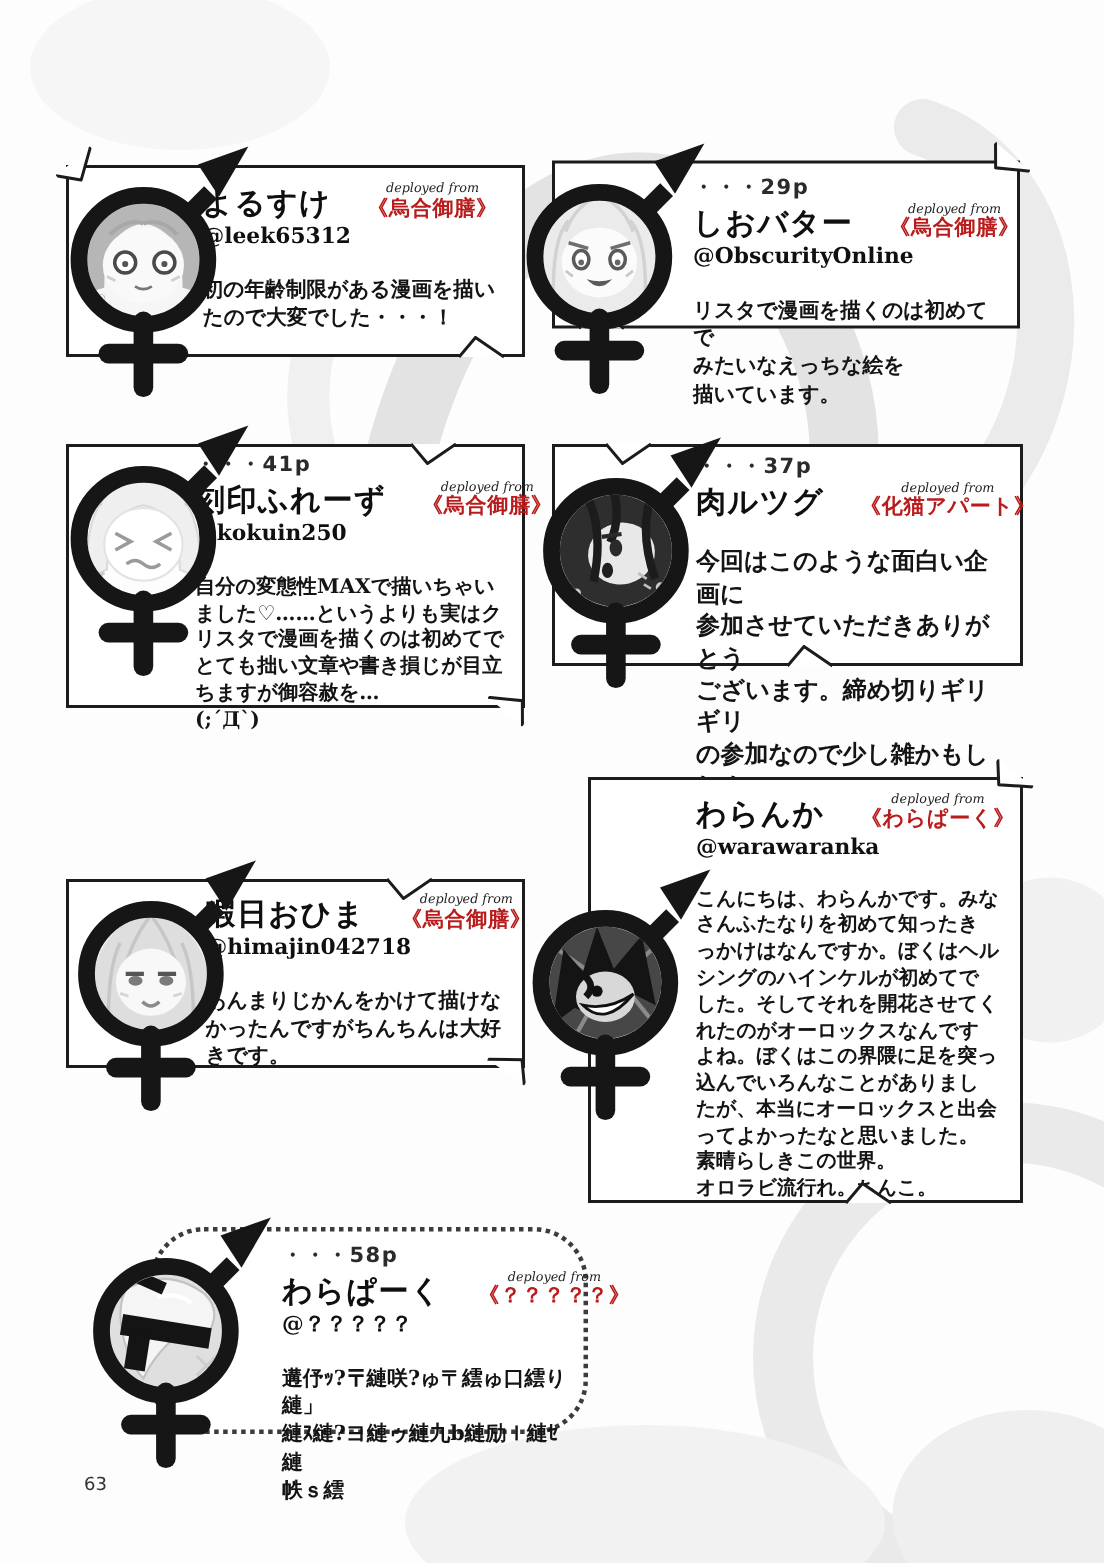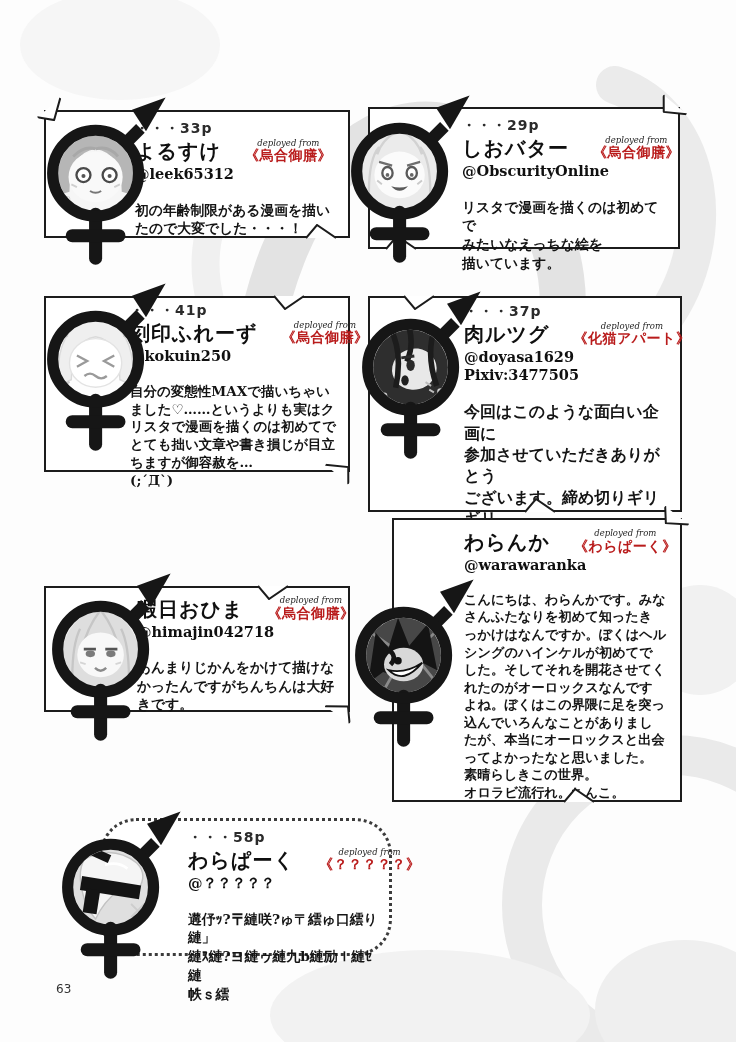--- a/index.html
+++ b/index.html
@@ -56,21 +56,20 @@
 
   <section class="panel" style="left:44px;top:110px;width:306px;height:128px;padding:8px 8px 0 89px;">
     <svg class="notch" width="30" height="15" style="left:-8px;top:-7px;transform:rotate(-40deg)">
       <polygon points="0,1 30,1 11,14" fill="#fff"></polygon>
         <polyline points="0,1 11,14 30,1" fill="none" stroke="#1c1c1c" stroke-width="2"></polyline>
       </svg>
     <svg class="notch" width="30" height="15" style="right:12px;bottom:-3px;transform:scaleY(-1)">
       <polygon points="0,1 30,1 11,14" fill="#fff"></polygon>
         <polyline points="0,1 11,14 30,1" fill="none" stroke="#1c1c1c" stroke-width="2"></polyline>
       </svg>
-    <div class="pagep">・・・33p</div>
     <div class="name-row">
       <span class="name">よるすけ</span>
       <span class="circle-wrap">
         <span class="deployed">deployed from</span>
         <span class="circle">《烏合御膳》</span>
       </span>
     </div>
     <div class="handle">@leek65312</div>
     <div class="comment">初の年齢制限がある漫画を描い
 たので大変でした・・・！</div>
@@ -86,21 +85,21 @@
       <circle cx="81" cy="104" r="7.5" fill="#fff" stroke="#4a4a4a" stroke-width="2.5"></circle>
       <circle cx="53" cy="105" r="2.2" fill="#555"></circle>
         <circle cx="81" cy="105" r="2.2" fill="#555"></circle>
       <path d="M60,121 Q66,125 72,121" stroke="#777" stroke-width="2" fill="none"></path>
       <path d="M40,114 l6,3 M92,114 l-6,3" stroke="#cfcfcf" stroke-width="2"></path>
       <text x="28" y="138" font-size="14" fill="#9b9b9b" transform="rotate(-15 32 132)">♡</text>
     </g>
     <use href="#tg-frame"></use>
   </svg>
 
-  <section class="panel" style="left:368px;top:107px;width:312px;height:142px;padding:8px 6px 0 92px;">
+  <section class="panel" style="left:368px;top:107px;width:312px;height:112px;padding:8px 6px 0 92px;">
     <svg class="notch" width="30" height="15" style="right:-8px;top:-7px;transform:rotate(40deg)">
       <polygon points="0,1 30,1 11,14" fill="#fff"></polygon>
         <polyline points="0,1 11,14 30,1" fill="none" stroke="#1c1c1c" stroke-width="2"></polyline>
       </svg>
     <svg class="notch" width="30" height="15" style="left:16px;bottom:-3px;transform:scaleY(-1)">
       <polygon points="0,1 30,1 11,14" fill="#fff"></polygon>
         <polyline points="0,1 11,14 30,1" fill="none" stroke="#1c1c1c" stroke-width="2"></polyline>
       </svg>
     <div class="pagep">・・・29p</div>
     <div class="name-row">
@@ -165,38 +164,37 @@
       <path d="M26,130 Q22,64 66,58 Q110,64 106,130 L92,124 Q92,82 66,78 Q40,82 40,124 Z" fill="#efefef" stroke="#dadada" stroke-width="1.5"></path>
       <ellipse cx="66" cy="106" rx="28" ry="26" fill="#ffffff" stroke="#e3e3e3" stroke-width="1.5"></ellipse>
       <path d="M46,98 L57,104 L46,110" stroke="#9a9a9a" stroke-width="2.5" fill="none"></path>
       <path d="M86,98 L75,104 L86,110" stroke="#9a9a9a" stroke-width="2.5" fill="none"></path>
       <path d="M54,120 Q60,115 66,120 Q72,125 78,120" stroke="#9a9a9a" stroke-width="2.5" fill="none"></path>
       <path d="M28,70 l8,8 M104,70 l-8,8 M30,132 l8,-6" stroke="#cccccc" stroke-width="2.5"></path>
     </g>
     <use href="#tg-frame"></use>
   </svg>
 
-  <section class="panel" style="left:368px;top:296px;width:314px;height:216px;padding:5px 6px 0 94px;">
+  <section class="panel" style="left:368px;top:296px;width:314px;height:148px;padding:5px 6px 0 94px;">
     <svg class="notch" width="30" height="15" style="left:34px;top:-3px">
       <polygon points="0,1 30,1 11,14" fill="#fff"></polygon>
         <polyline points="0,1 11,14 30,1" fill="none" stroke="#1c1c1c" stroke-width="2"></polyline>
       </svg>
     <svg class="notch" width="30" height="15" style="left:50%;bottom:-3px;transform:scaleY(-1)">
       <polygon points="0,1 30,1 11,14" fill="#fff"></polygon>
         <polyline points="0,1 11,14 30,1" fill="none" stroke="#1c1c1c" stroke-width="2"></polyline>
       </svg>
     <div class="pagep">・・・37p</div>
     <div class="name-row">
       <span class="name">肉ルツグ</span>
       <span class="circle-wrap">
         <span class="deployed">deployed from</span>
         <span class="circle">《化猫アパート》</span>
       </span>
     </div>
-    <div class="handle">@doyasa1629　Pixiv:3477505</div>
     <div class="comment" style="font-size:16px;line-height:1.34">今回はこのような面白い企画に
 参加させていただきありがとう
 ございます。締め切りギリギリ
 の参加なので少し雑かもしれま
 せんが、見　ていただけると幸
 いです。今後ともよろしくです</div>
   </section>
   <svg class="avatar" style="left:349px;top:272px" width="140" height="196" viewBox="0 0 150 210">
     <circle cx="66" cy="102" r="46" fill="#fff"></circle>
     <g clip-path="url(#avclip)">

